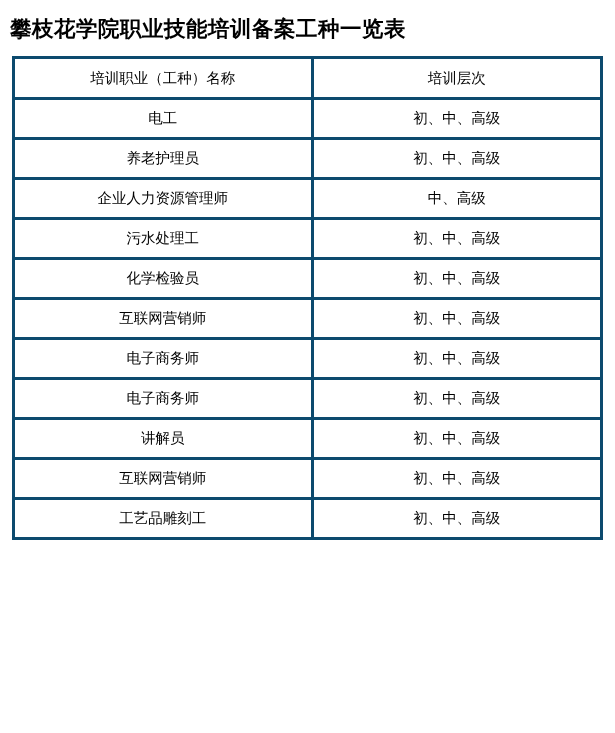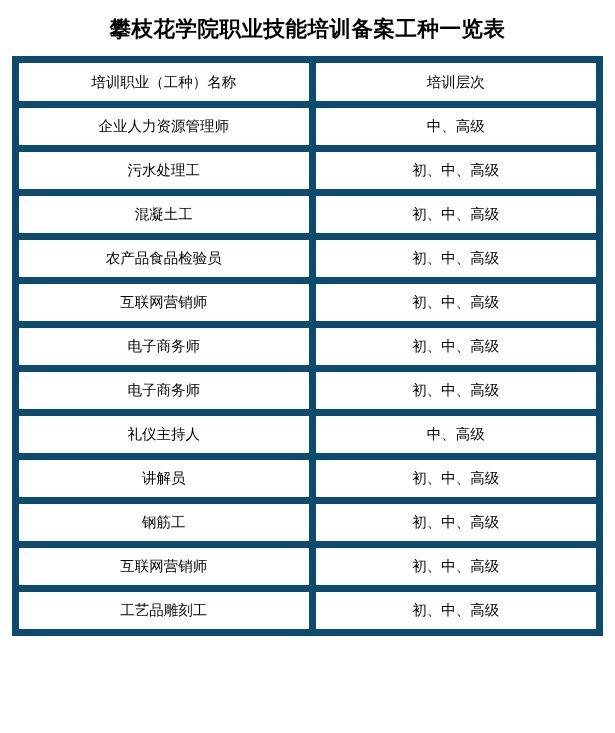--- a/index.html
+++ b/index.html
@@ -14,41 +14,40 @@
     color: #000000;
     overflow: hidden;
   }
   .page {
     position: relative;
     width: 615px;
     height: 733px;
     box-sizing: border-box;
   }
   .doc-title {
-    text-align: center;
     font-family: "Liberation Serif", serif;
     font-weight: bold;
     font-size: 21.5px;
     letter-spacing: 0.5px;
     margin: 14px 0 0 0;
     padding: 0 10px;
     line-height: 30px;
     white-space: nowrap;
   }
   .table-wrap {
     margin: 12px 12px 0 12px;
   }
   table.main-table {
     width: 591px;
     border-collapse: collapse;
     table-layout: fixed;
   }
   table.main-table td,
   table.main-table th {
-    border: 7px solid #0c4a6e;
+    border: 3px solid #0c4a6e;
     text-align: center;
     vertical-align: middle;
     font-size: 14.5px;
     font-family: "Liberation Serif", serif;
     font-weight: normal;
     padding: 0;
     height: 37px;
     line-height: 37px;
     white-space: nowrap;
     overflow: hidden;
@@ -75,57 +74,53 @@
         <col class="col-levels">
       </colgroup>
       <thead>
         <tr>
           <td>培训职业（工种）名称</td>
           <td>培训层次</td>
         </tr>
       </thead>
       <tbody>
         <tr>
+          <td>电工</td>
+          <td>初、中、高级</td>
+        </tr>
+        <tr>
+          <td>养老护理员</td>
+          <td>初、中、高级</td>
+        </tr>
+        <tr>
           <td>企业人力资源管理师</td>
           <td>中、高级</td>
         </tr>
         <tr>
           <td>污水处理工</td>
           <td>初、中、高级</td>
         </tr>
         <tr>
-          <td>混凝土工</td>
-          <td>初、中、高级</td>
-        </tr>
-        <tr>
-          <td>农产品食品检验员</td>
+          <td>化学检验员</td>
           <td>初、中、高级</td>
         </tr>
         <tr>
           <td>互联网营销师</td>
           <td>初、中、高级</td>
         </tr>
         <tr>
           <td>电子商务师</td>
           <td>初、中、高级</td>
         </tr>
         <tr>
           <td>电子商务师</td>
           <td>初、中、高级</td>
         </tr>
         <tr>
-          <td>礼仪主持人</td>
-          <td>中、高级</td>
-        </tr>
-        <tr>
           <td>讲解员</td>
-          <td>初、中、高级</td>
-        </tr>
-        <tr>
-          <td>钢筋工</td>
           <td>初、中、高级</td>
         </tr>
         <tr>
           <td>互联网营销师</td>
           <td>初、中、高级</td>
         </tr>
         <tr>
           <td>工艺品雕刻工</td>
           <td>初、中、高级</td>
         </tr>

